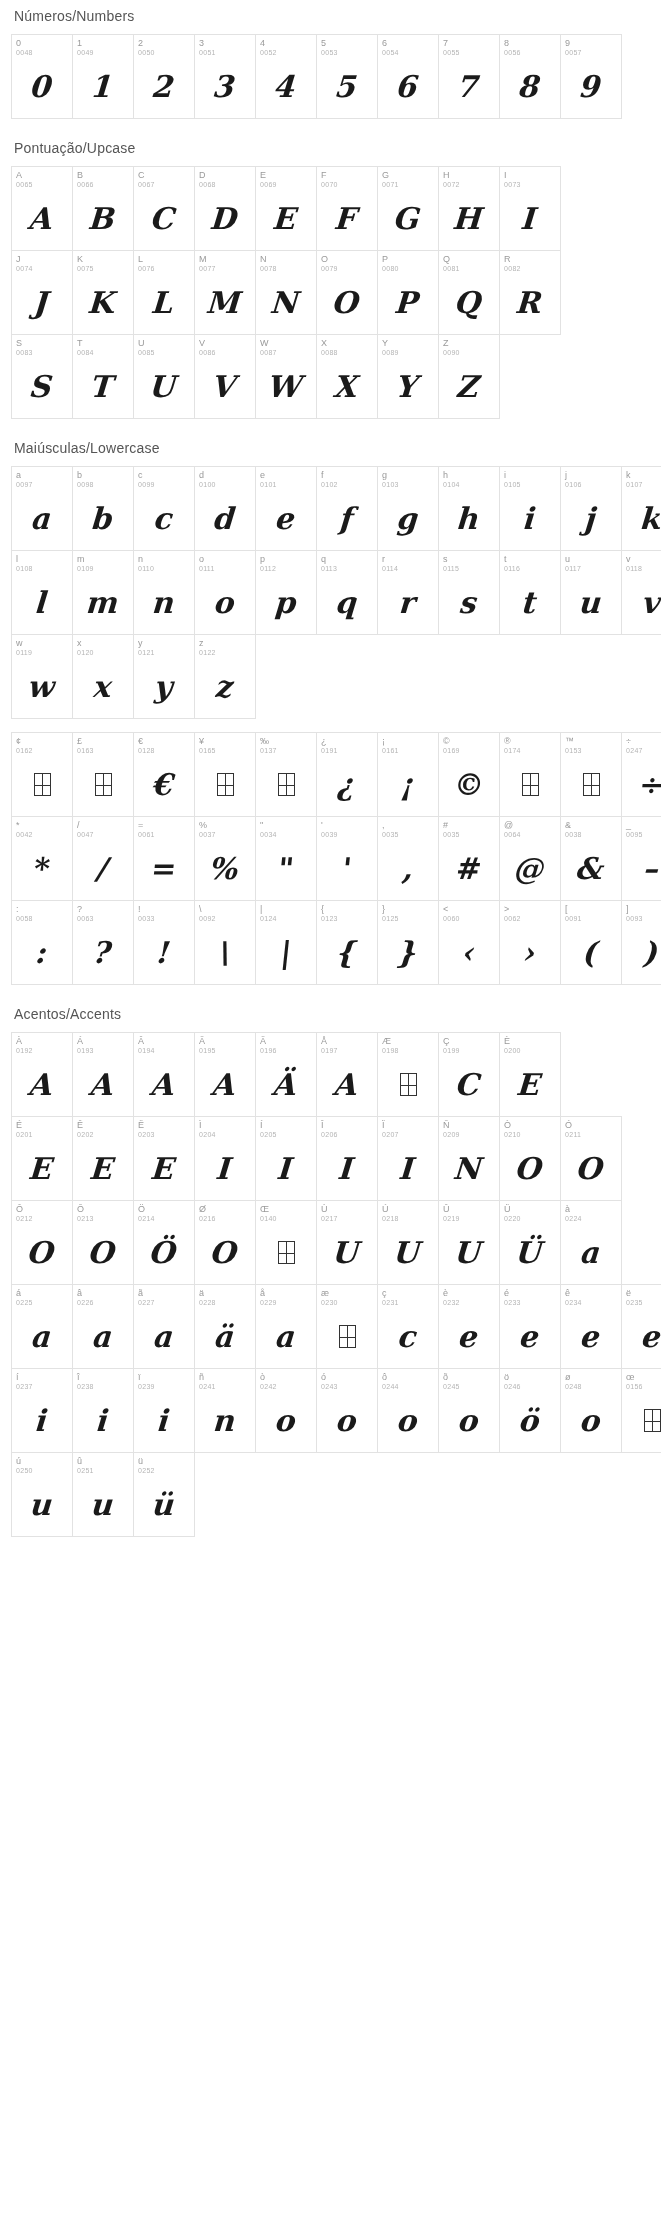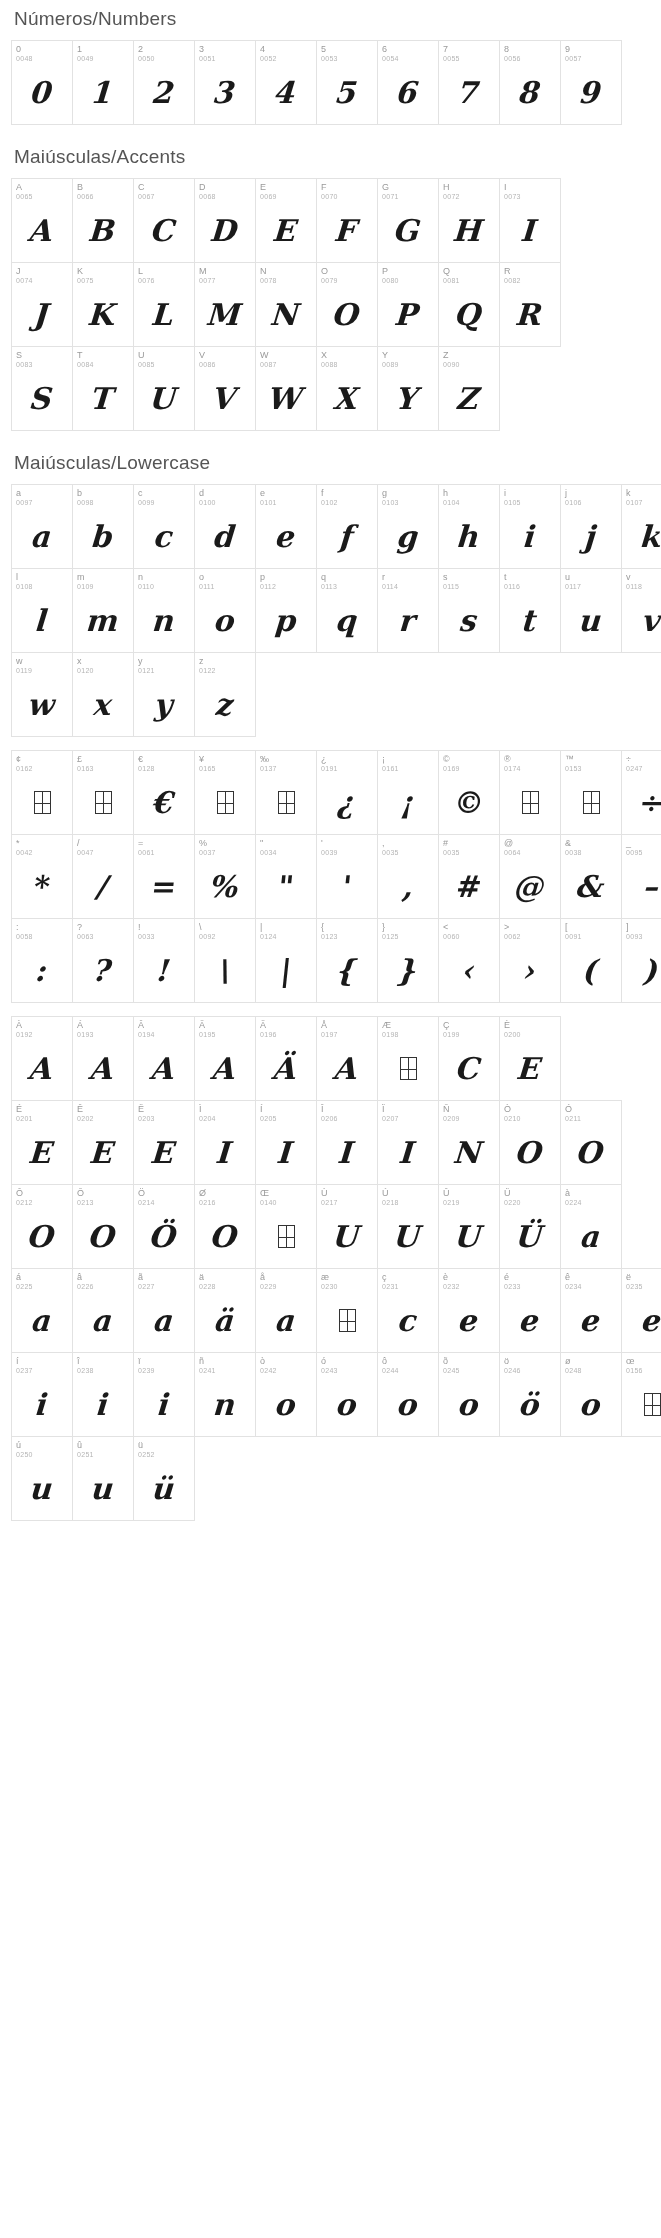--- a/index.html
+++ b/index.html
@@ -15,21 +15,21 @@
   }
   .page {
     width: 661px;
     box-sizing: border-box;
     padding: 0 0 20px 0;
   }
   .section {
     margin: 0 0 14px 0;
   }
   .section-title {
-    font-size: 19px;
+    font-size: 14px;
     color: #555555;
     padding: 8px 0 10px 14px;
     font-weight: normal;
     letter-spacing: 0.2px;
   }
   .rows {
     padding-left: 11px;
   }
   .glyph-row {
     display: flex;
@@ -171,21 +171,21 @@
             </div>
             <div class="cell">
               <div class="char-label">9</div>
               <div class="code-label">0057</div>
               <div class="glyph">9</div>
             </div>
           </div>
         </div>
       </div>
       <div class="section">
-        <div class="section-title">Maiúsculas/Accents</div>
+        <div class="section-title">Pontuação/Upcase</div>
         <div class="rows">
           <div class="glyph-row">
             <div class="cell">
               <div class="char-label">A</div>
               <div class="code-label">0065</div>
               <div class="glyph">A</div>
             </div>
             <div class="cell">
               <div class="char-label">B</div>
               <div class="code-label">0066</div>
@@ -640,20 +640,21 @@
             </div>
             <div class="cell">
               <div class="char-label">]</div>
               <div class="code-label">0093</div>
               <div class="glyph">)</div>
             </div>
           </div>
         </div>
       </div>
       <div class="section">
+        <div class="section-title">Acentos/Accents</div>
         <div class="rows">
           <div class="glyph-row">
             <div class="cell">
               <div class="char-label">À</div>
               <div class="code-label">0192</div>
               <div class="glyph">A</div>
             </div>
             <div class="cell">
               <div class="char-label">Á</div>
               <div class="code-label">0193</div>

